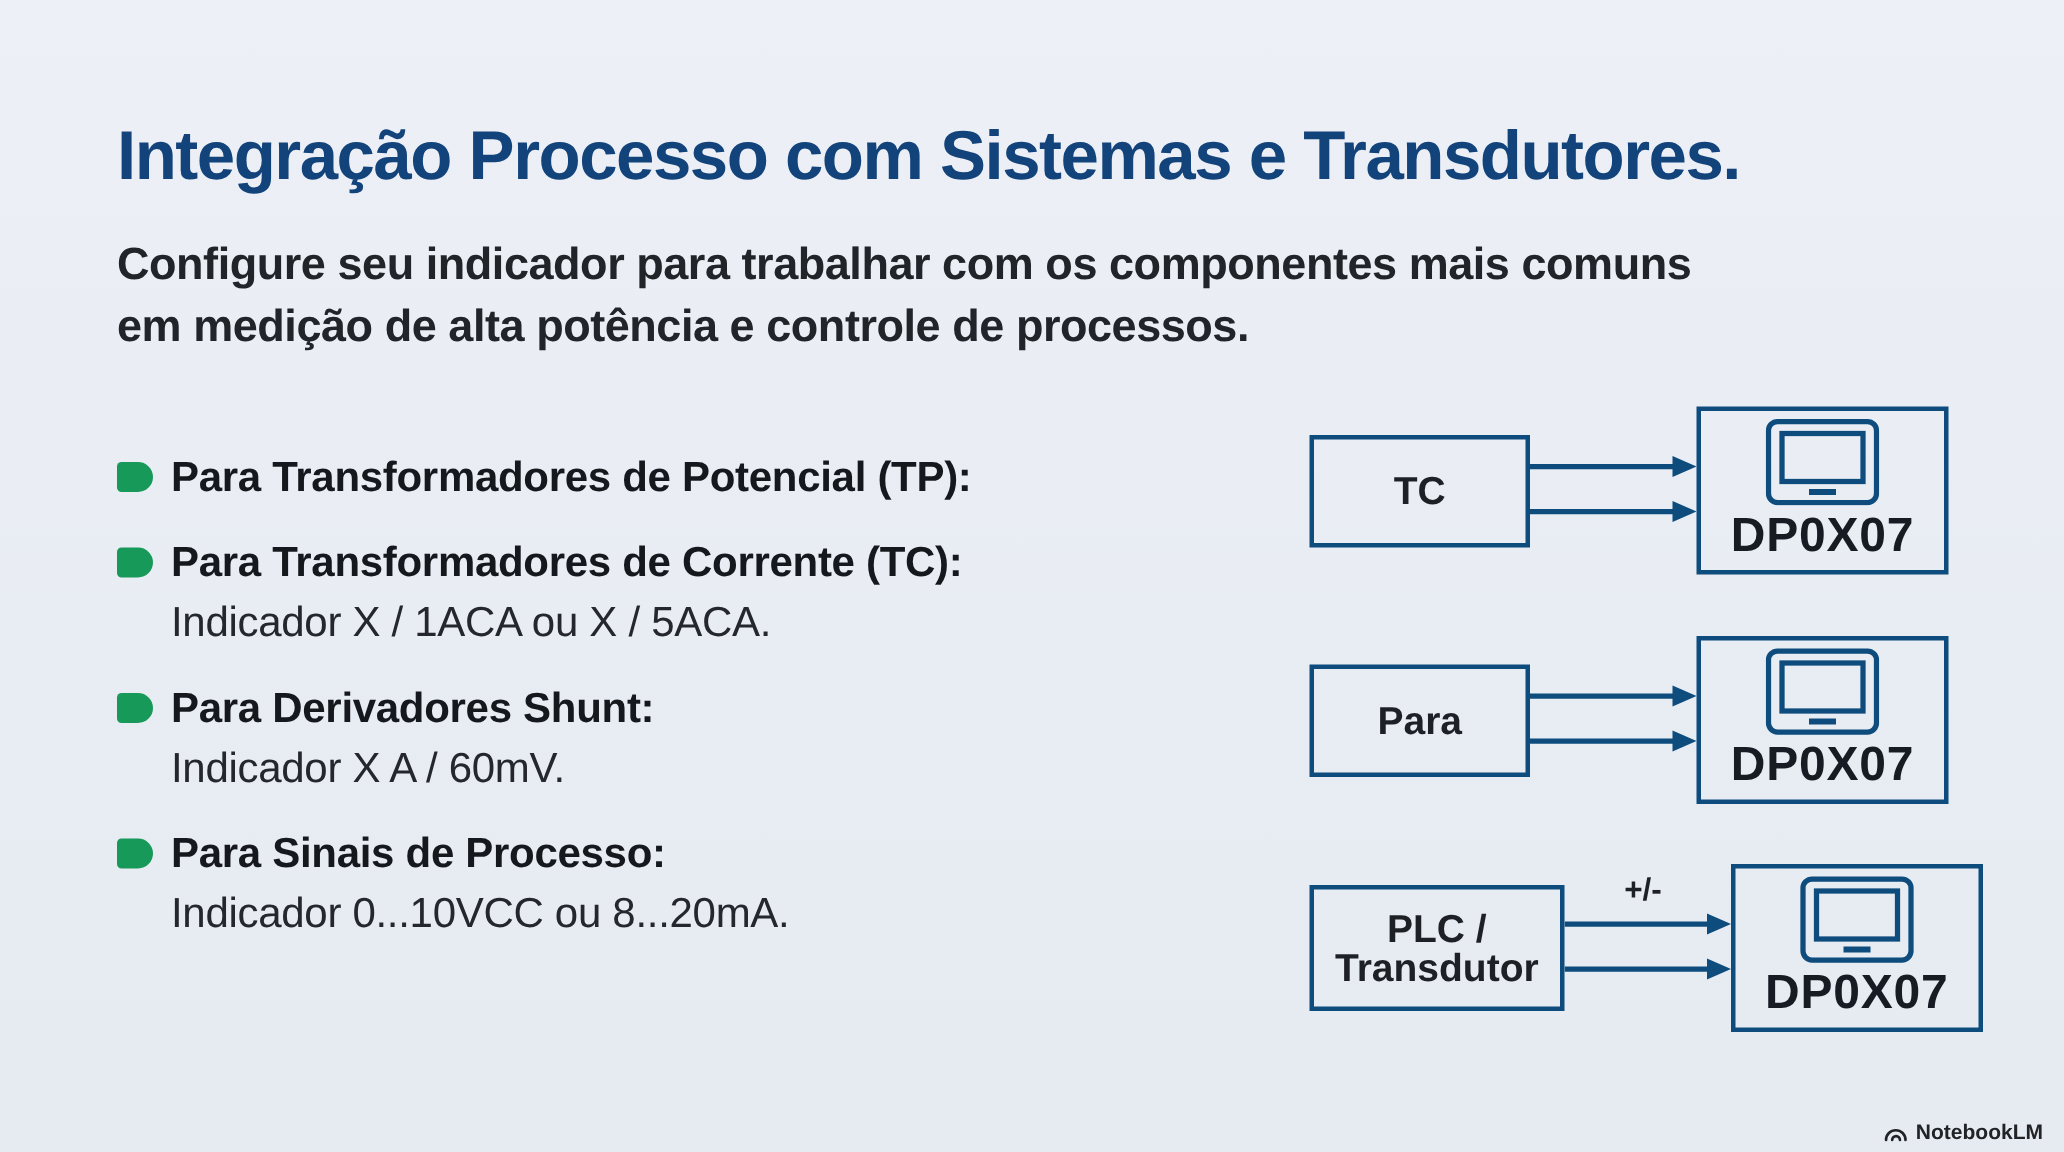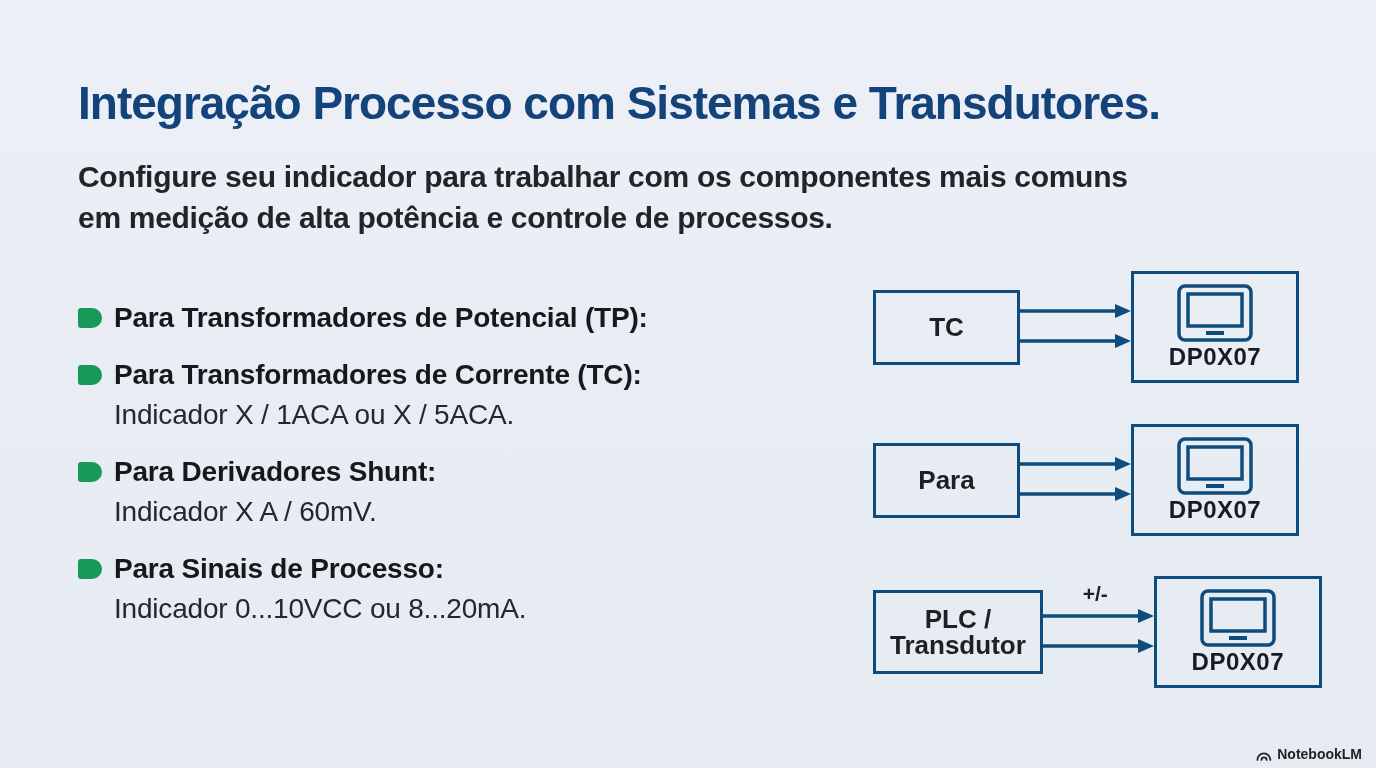--- a/index.html
+++ b/index.html
@@ -67,21 +67,21 @@
   }
   .dst-box {
     flex: 0 0 168px; box-sizing: border-box;
     height: 112px;
     border: 3px solid #0d4c7d;
     display: flex; flex-direction: column; align-items: center; justify-content: center;
     background: transparent;
   }
   .dst-label {
     margin-top: 1px;
-    font-size: 24px; font-weight: 700; color: #171c24; letter-spacing: 0.5px;
+    font-size: 32px; font-weight: 700; color: #171c24; letter-spacing: 0.5px;
   }
 
   
   .watermark {
     position: absolute; right: 14px; bottom: 6px;
     display: flex; align-items: center; gap: 5px;
     font-size: 14px; font-weight: 600; color: #212327;
   }
   .watermark svg { display: block; }
 </style>

